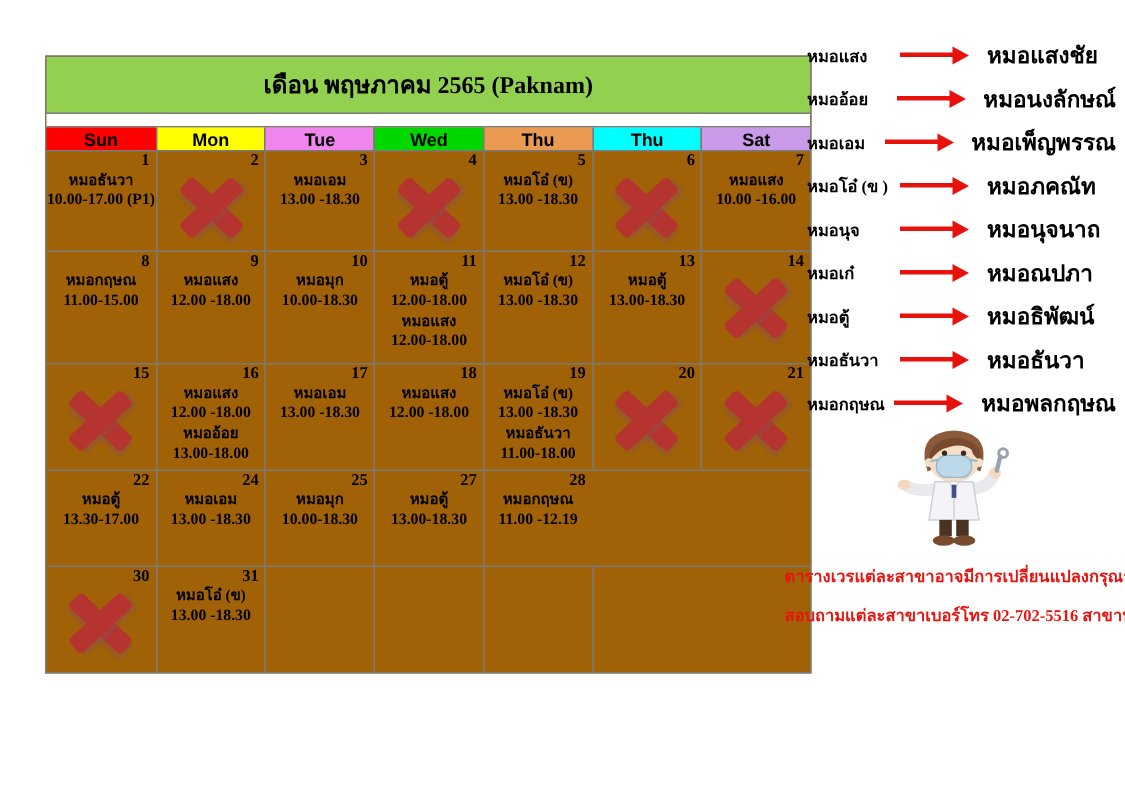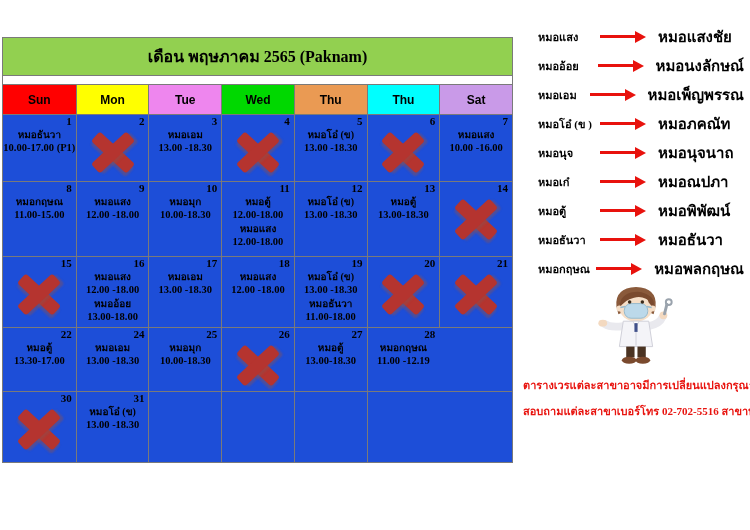--- a/index.html
+++ b/index.html
@@ -1,24 +1,24 @@
 <!DOCTYPE html>
 <html><head>
 <meta charset="utf-8">
 <style>
   html,body{margin:0;padding:0;width:750px;height:530px;background:#ffffff;overflow:hidden;
     font-family:"Liberation Serif","DejaVu Serif",serif;}
   .canvas{position:relative;width:750px;height:530px;background:#fff;}
 
   
-  .calendar{position:absolute;left:2px;top:37px;width:509px;border:1px solid #7a7a7a;background:#1d4ed8;}
+  .calendar{position:absolute;left:30px;top:37px;width:509px;border:1px solid #7a7a7a;background:#a16207;}
   .cal-title{height:37px;display:flex;align-items:center;justify-content:center;
     font-size:16px;font-weight:bold;color:#000;border-bottom:1px solid #7a7a7a;}
   .cal-gap{height:8px;background:#fff;border-bottom:1px solid #7a7a7a;}
-  .day-row{display:grid;grid-template-columns:repeat(7,1fr);height:29px;}
+  .day-row{display:grid;grid-template-columns:repeat(7,1fr);height:15px;}
   .day-head{display:flex;align-items:center;justify-content:center;font-family:"Liberation Sans",sans-serif;
     font-size:12px;font-weight:bold;color:#000;border-left:1px solid #7a7a7a;}
   .day-head:first-child{border-left:none;}
   .week-row{display:grid;grid-template-columns:repeat(7,1fr);border-top:1px solid #7a7a7a;}
   .week-row:nth-of-type(1){height:66px;}
   .week-row:nth-of-type(2){height:74px;}
   .week-row:nth-of-type(3){height:70px;}
   .week-row:nth-of-type(4){height:63px;}
   .week-row:nth-of-type(5){height:70px;}
   .day-cell{position:relative;border-left:1px solid #7a7a7a;padding-top:13px;overflow:hidden;
@@ -189,24 +189,20 @@
             <div class="day-number">24</div>
             <div class="doc-name">หมอเอม</div>
             <div class="doc-time">13.00 -18.30</div>
           </div>
           <div class="day-cell">
             <div class="day-number">25</div>
             <div class="doc-name">หมอมุก</div>
             <div class="doc-time">10.00-18.30</div>
           </div>
           <div class="day-cell">
-            <div class="day-number">26</div>
-            <div class="xmark"></div>
-          </div>
-          <div class="day-cell">
             <div class="day-number">27</div>
             <div class="doc-name">หมอตู้</div>
             <div class="doc-time">13.00-18.30</div>
           </div>
           <div class="day-cell">
             <div class="day-number">28</div>
             <div class="doc-name">หมอกฤษณ</div>
             <div class="doc-time">11.00 -12.19</div>
           </div>
         </div>
@@ -255,21 +251,21 @@
         <div class="legend-full">หมอนุจนาถ</div>
       </div>
       <div class="legend-row">
         <div class="legend-nick">หมอเก๋</div>
         <span class="legend-arrow"></span>
         <div class="legend-full">หมอณปภา</div>
       </div>
       <div class="legend-row">
         <div class="legend-nick">หมอตู้</div>
         <span class="legend-arrow"></span>
-        <div class="legend-full">หมอพิพัฒน์</div>
+        <div class="legend-full">หมอธิพัฒน์</div>
       </div>
       <div class="legend-row">
         <div class="legend-nick">หมอธันวา</div>
         <span class="legend-arrow"></span>
         <div class="legend-full">หมอธันวา</div>
       </div>
       <div class="legend-row">
         <div class="legend-nick">หมอกฤษณ</div>
         <span class="legend-arrow"></span>
         <div class="legend-full">หมอพลกฤษณ</div>

